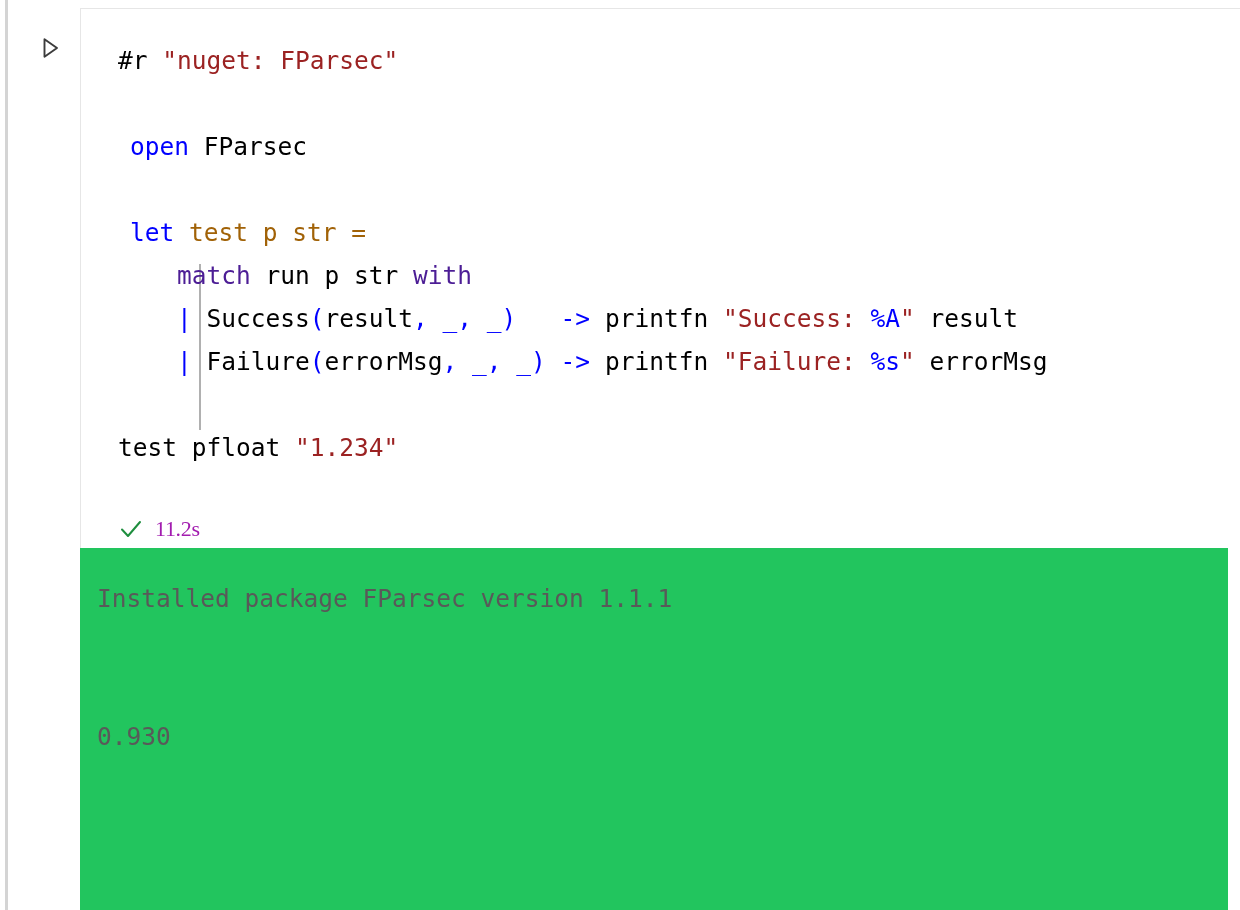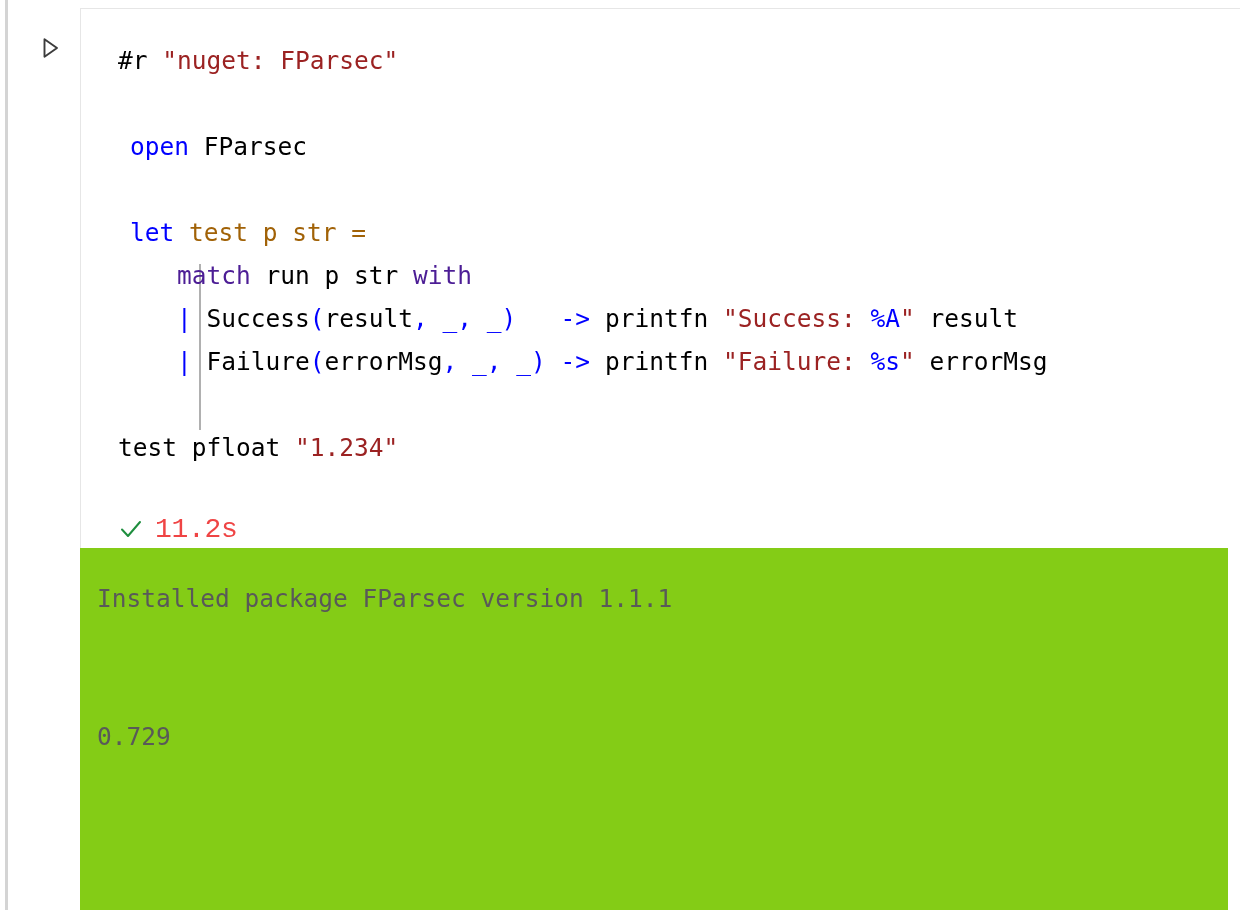--- a/index.html
+++ b/index.html
@@ -114,34 +114,34 @@
     align-items: center;
     height: 40px;
   }
   .check-icon {
     width: 26px;
     height: 26px;
     display: block;
     margin-right: 11px;
   }
   .exec-duration {
-    font-family: Liberation Mono, monospace;
-    font-size: 28px;
-    color: #ef4444;
+    font-family: Liberation Serif, serif;
+    font-size: 22px;
+    color: #a21caf;
     letter-spacing: -0.3px;
   }
 
   
   .output-panel {
     position: absolute;
     left: 80px;
     top: 548px;
     width: 1148px;
     height: 362px;
-    background: #84cc16;
+    background: #22c55e;
     box-sizing: border-box;
     overflow: hidden;
   }
   .output-text {
     position: absolute;
     left: 17px;
     top: 28px;
     font-family: "DejaVu Sans Mono", monospace;
     font-size: 24.5px;
     line-height: 46px;
@@ -176,16 +176,16 @@
       <span class="check-icon">
         <svg width="26" height="26" viewBox="0 0 26 26" aria-hidden="true">
           <path d="M4 13.5 L10 20 L22 6" fill="none" stroke="#1e8e3e" stroke-width="2" stroke-linecap="round" stroke-linejoin="round"></path>
         </svg>
       </span>
       <span class="exec-duration">11.2s</span>
     </div>
   </div>
 
   <div class="output-panel">
-    <div class="output-text" id="output-text"><div class="output-line">Installed package FParsec version 1.1.1</div><div class="output-line blank">&nbsp;</div><div class="output-line blank">&nbsp;</div><div class="output-line">0.729</div></div>
+    <div class="output-text" id="output-text"><div class="output-line">Installed package FParsec version 1.1.1</div><div class="output-line blank">&nbsp;</div><div class="output-line blank">&nbsp;</div><div class="output-line">0.930</div></div>
   </div>
 
 </div>
 
 </body></html>

